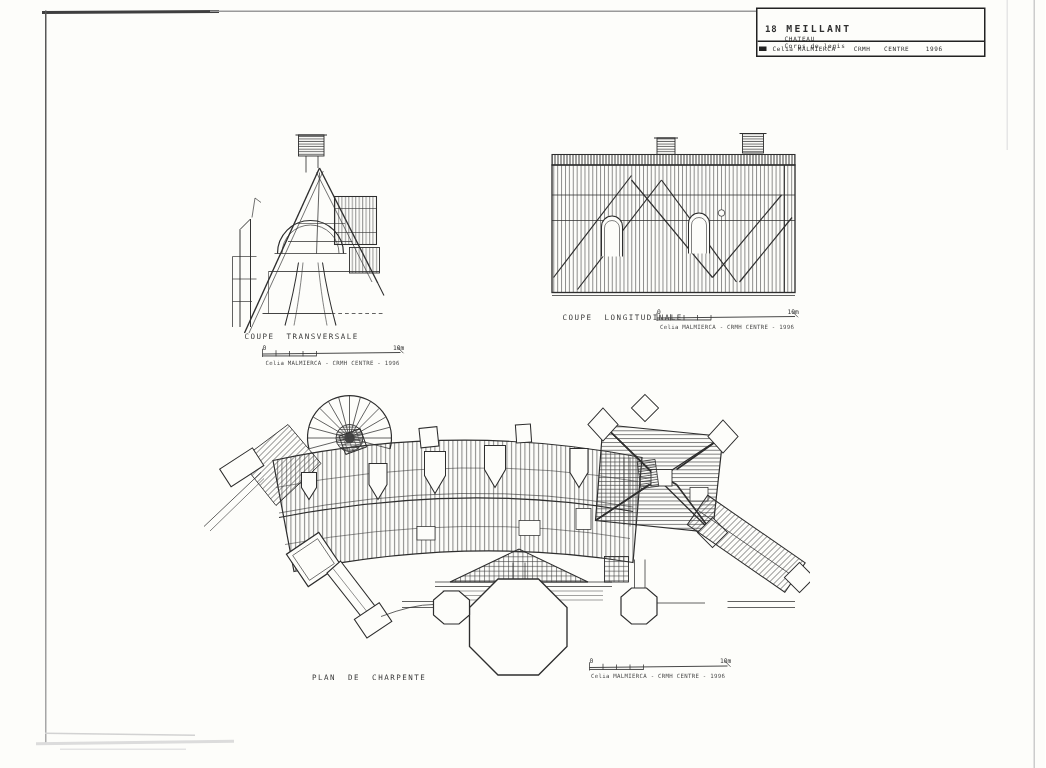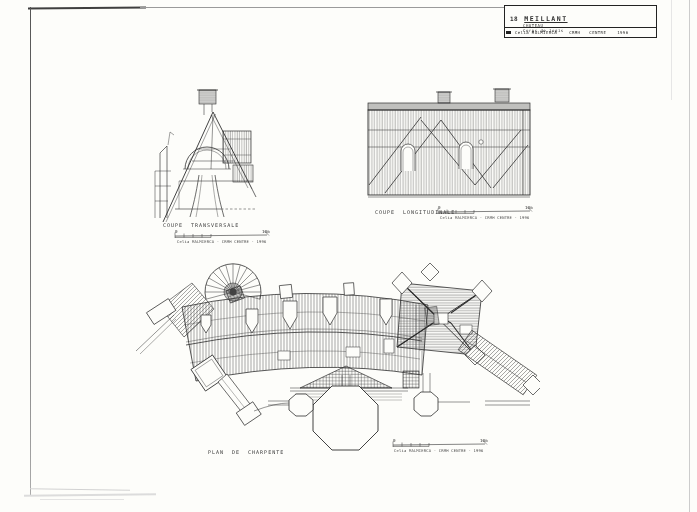--- a/index.html
+++ b/index.html
@@ -13,21 +13,21 @@
   .edge-line-1{position:absolute;left:689px;top:0;width:1px;height:512px;background:#cccccc;}
   .edge-line-2{position:absolute;left:671px;top:0;width:1px;height:100px;background:#e6e6e6;}
   .smudge1{position:absolute;left:30px;top:489px;width:100px;height:1px;background:#d2d2d2;transform:rotate(0.8deg);}
   .smudge2{position:absolute;left:24px;top:494px;width:132px;height:2px;background:#dcdcdc;transform:rotate(-0.7deg);}
   .smudge3{position:absolute;left:40px;top:499px;width:84px;height:1px;background:#e3e3e3;}
   
   .title-block{position:absolute;left:504px;top:5px;width:153px;height:33px;border:1px solid #222;
                box-sizing:border-box;background:#fdfdfa;}
   .tb-main{padding:2px 0 0 5px;line-height:1;}
   .tb-num{font-size:6px;font-weight:bold;letter-spacing:0.5px;margin-right:6px;}
-  .tb-name{font-size:6.5px;font-weight:bold;letter-spacing:1.5px;text-decoration:underline;}
+  .tb-name{font-size:6.5px;font-weight:bold;letter-spacing:1.5px;}
   .tb-sub{padding-left:18px;font-size:4px;line-height:1.2;letter-spacing:0.5px;color:#333;}
   .tb-credit-row{position:absolute;left:0;right:0;bottom:0;height:9px;border-top:1px solid #222;
                  display:flex;align-items:center;font-size:4px;letter-spacing:0.4px;color:#2a2a2a;}
   .tb-mark{display:inline-block;width:5px;height:3px;background:#222;margin:0 4px 0 1px;}
   .tb-credit-row span{white-space:nowrap;}
   .tb-author{margin-right:12px;} .tb-org{margin-right:9px;} .tb-region{margin-right:11px;}
   
   .dlabel{position:absolute;font-size:5px;letter-spacing:1px;word-spacing:4px;color:#3a3a3a;white-space:nowrap;}
   .credit{position:absolute;font-size:3.8px;letter-spacing:0.2px;color:#4a4a4a;white-space:nowrap;}
   .scalebar{position:absolute;}

